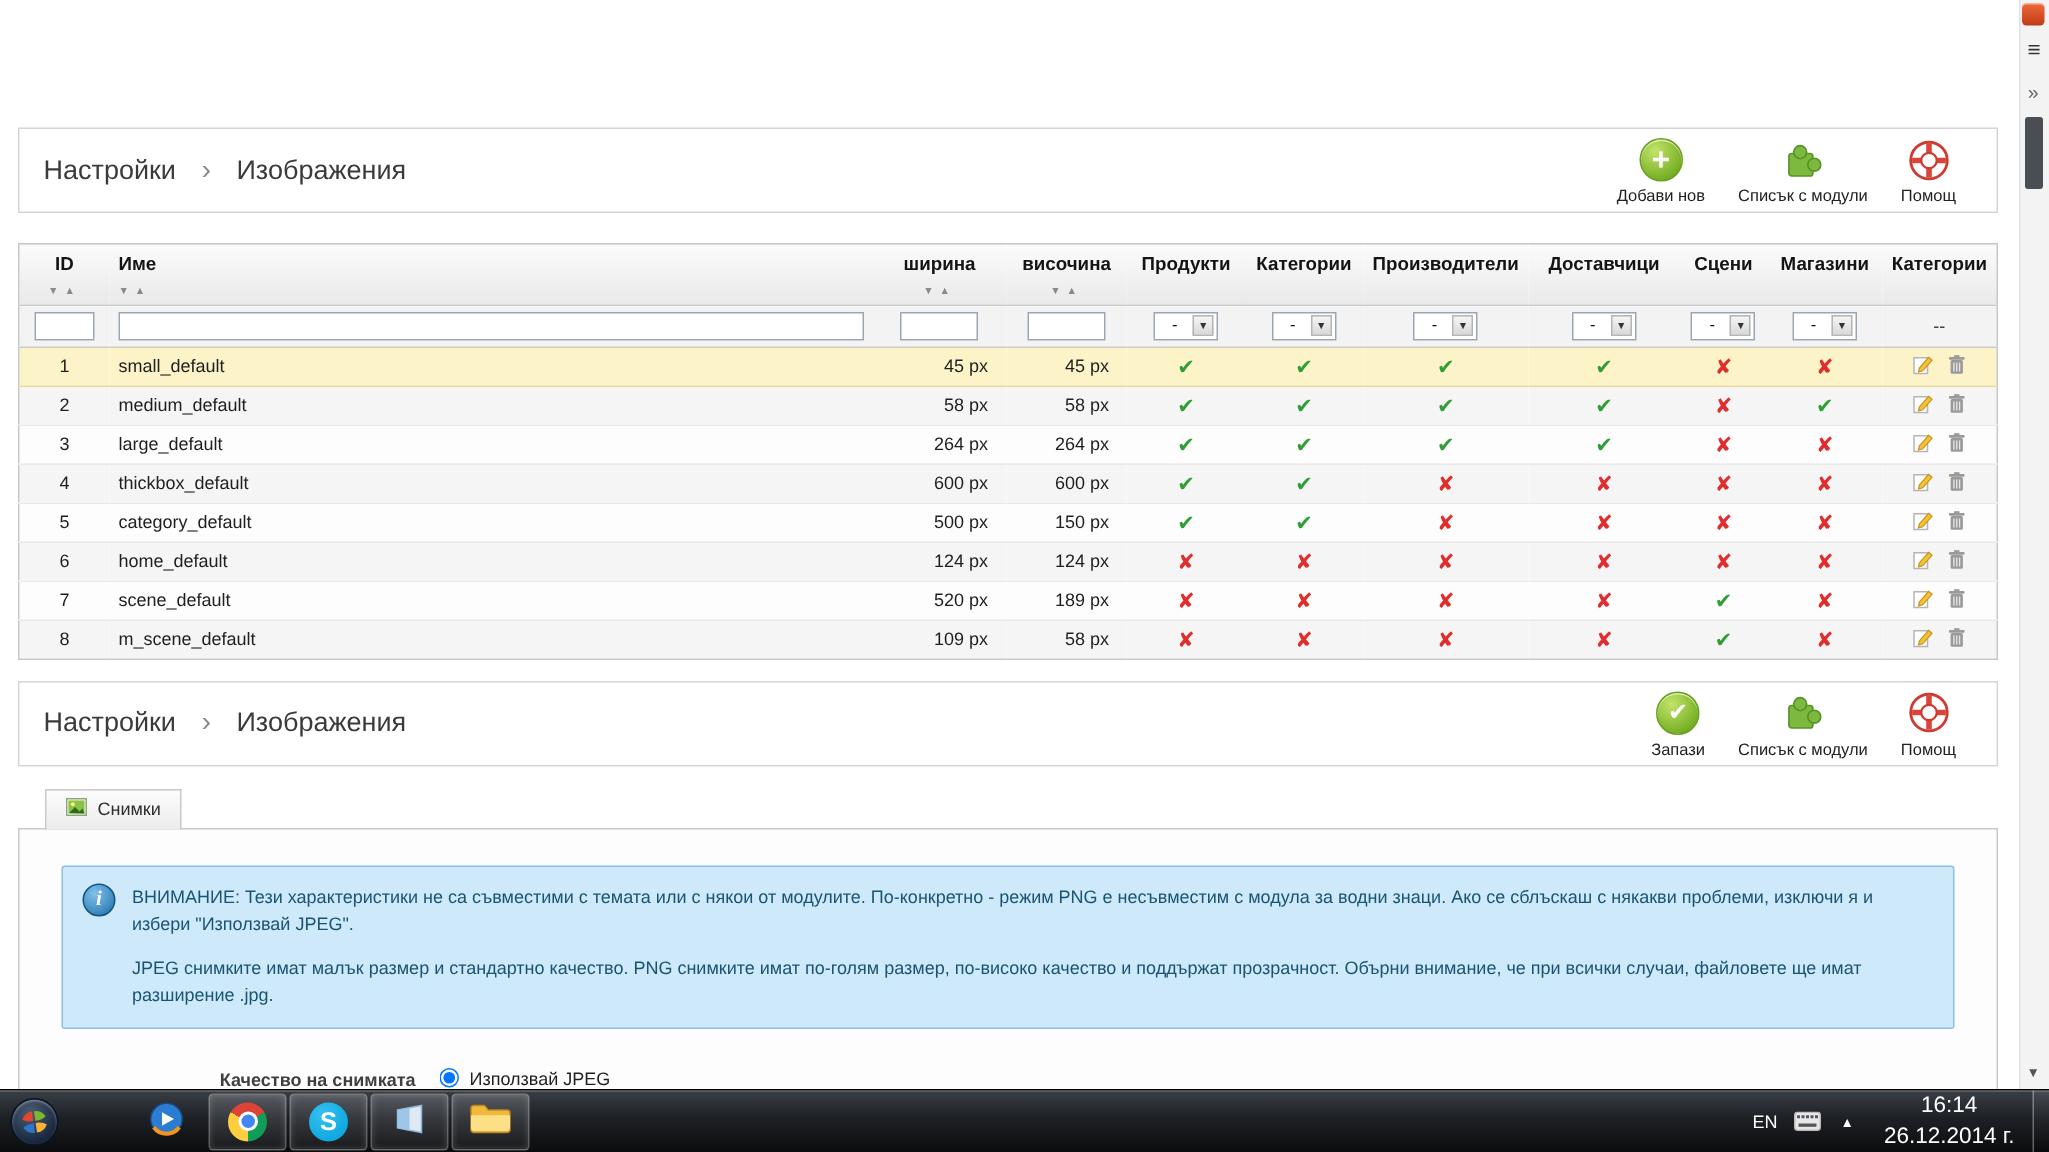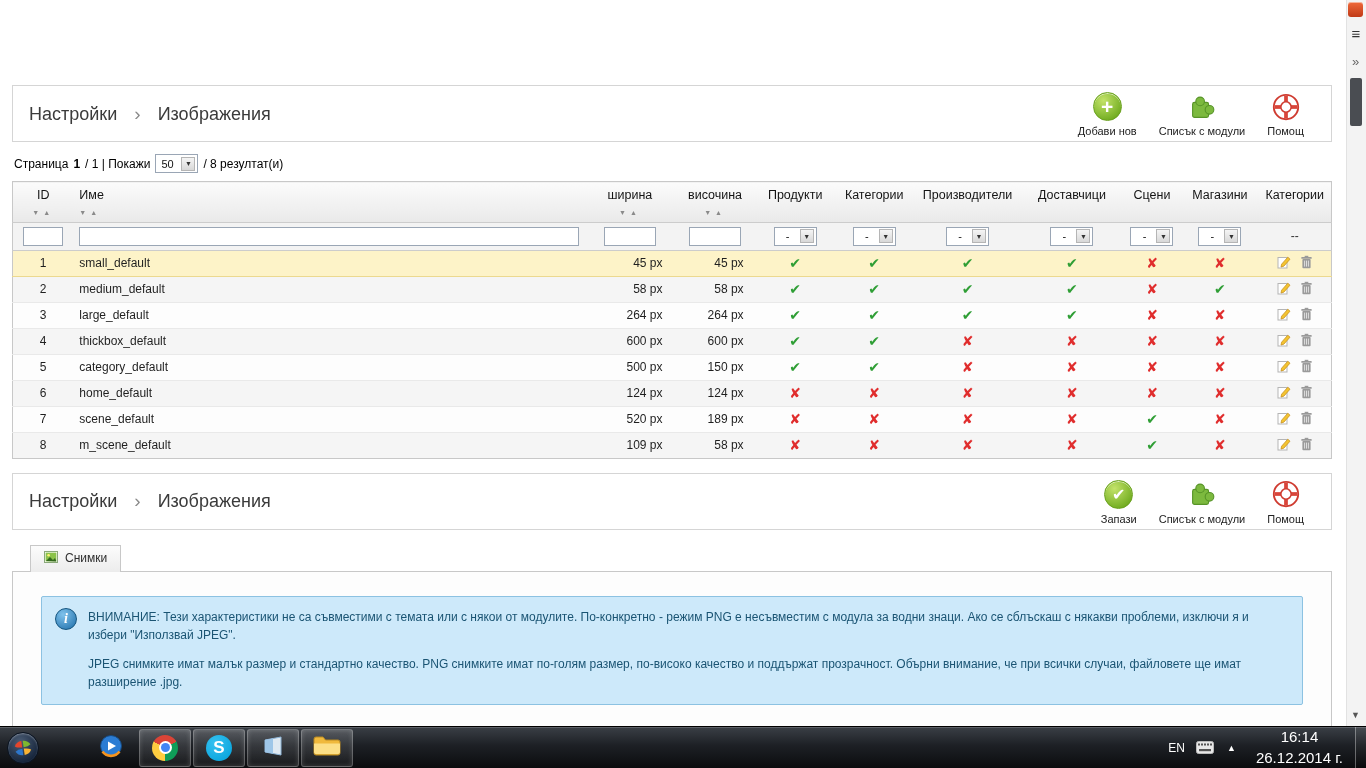--- a/index.html
+++ b/index.html
@@ -35,21 +35,21 @@
   .pag b{font-weight:bold}
   .btn{background:linear-gradient(#fdfdfd,#e2e2e2);border:1px solid #a9a9a9;border-radius:3px;padding:4px 11px;font-size:12px;color:#222;cursor:pointer;box-shadow:0 1px 1px rgba(0,0,0,.08)}
   .btn+.btn{margin-left:6px}
 
   .fselect{display:inline-flex;align-items:center;background:#fff;border:1px solid #9aa6b5;height:19px;padding:0 2px 0 5px;font-size:11px;color:#111;cursor:pointer}
   .fsel-val{min-width:16px}
   .fsel-arrow{font-size:7px;color:#333;background:linear-gradient(#f5f5f5,#d8d8d8);border:1px solid #b5b5b5;width:14px;height:14px;display:flex;align-items:center;justify-content:center;margin-left:4px}
 
   
   table.grid{width:100%;border-collapse:collapse;border:1px solid #c8c8c8;background:#fff}
-  .grid th{background:linear-gradient(#fbfbfb,#e9e9e9);border-bottom:1px solid #ccc;padding:6px 6px 4px;font-size:12.5px;font-weight:normal;color:#141414;text-align:center;vertical-align:top}
+  .grid th{background:linear-gradient(#fbfbfb,#e9e9e9);border-bottom:1px solid #ccc;padding:6px 6px 4px;font-size:12.5px;font-weight:bold;color:#141414;text-align:center;vertical-align:top}
   .grid th.name-col{text-align:left}
   .sort-arrows{margin-top:3px;line-height:1}
   .sort-arrows span{font-size:7px;color:#8a8a8a;cursor:pointer;margin-right:4px}
   .filter-row td{background:#f3f3f3;border-bottom:1px solid #ccc;padding:6px 6px;text-align:center}
   .filter-row input{height:19px;border:1px solid #9aa6b5;background:#fff;font-size:11px;padding:0 4px;font-family:inherit}
   .in-id{width:40px}
   .in-name{width:100%}
   .in-num{width:52px}
   .dash{color:#333}
 
@@ -143,30 +143,20 @@
               </g>
               <circle cx="16" cy="16" r="5.5" fill="#fff" stroke="#cf3b30" stroke-width="1.6"></circle>
             </svg>
         </span>
         <span>Помощ</span>
       </div>
     </div>
   </div>
 
   <div class="list-toolbar">
-    <div class="pag">
-      <span>Страница</span>
-      <b>1</b>
-      <span>/ 1 | Покажи</span>
-      <span class="fselect">
-        <span class="fsel-val">50</span>
-        <span class="fsel-arrow">▼</span>
-      </span>
-      <span>/ 8 резултат(и)</span>
-    </div>
   </div>
 
   <table class="grid">
     <colgroup>
       <col style="width:60px">
         <col style="width:505px">
         <col style="width:88px">
         <col style="width:80px">
       <col style="width:78px">
         <col style="width:78px">

